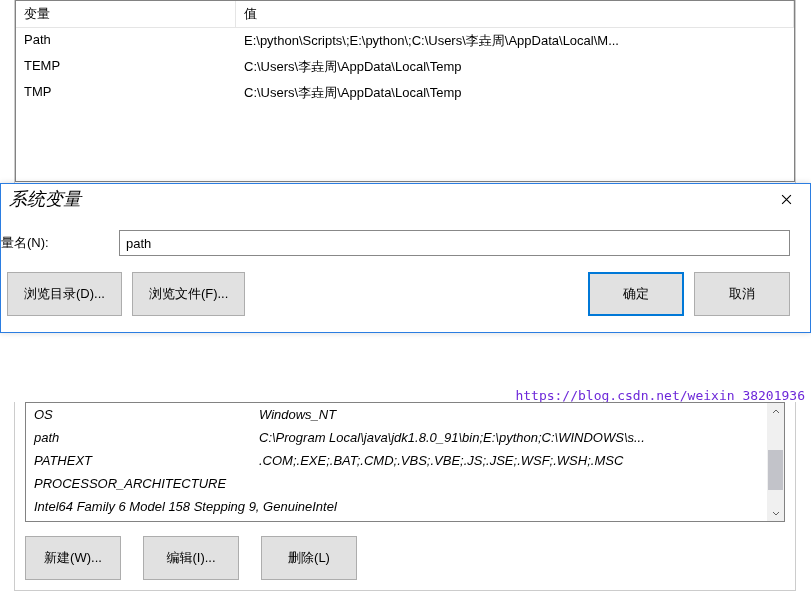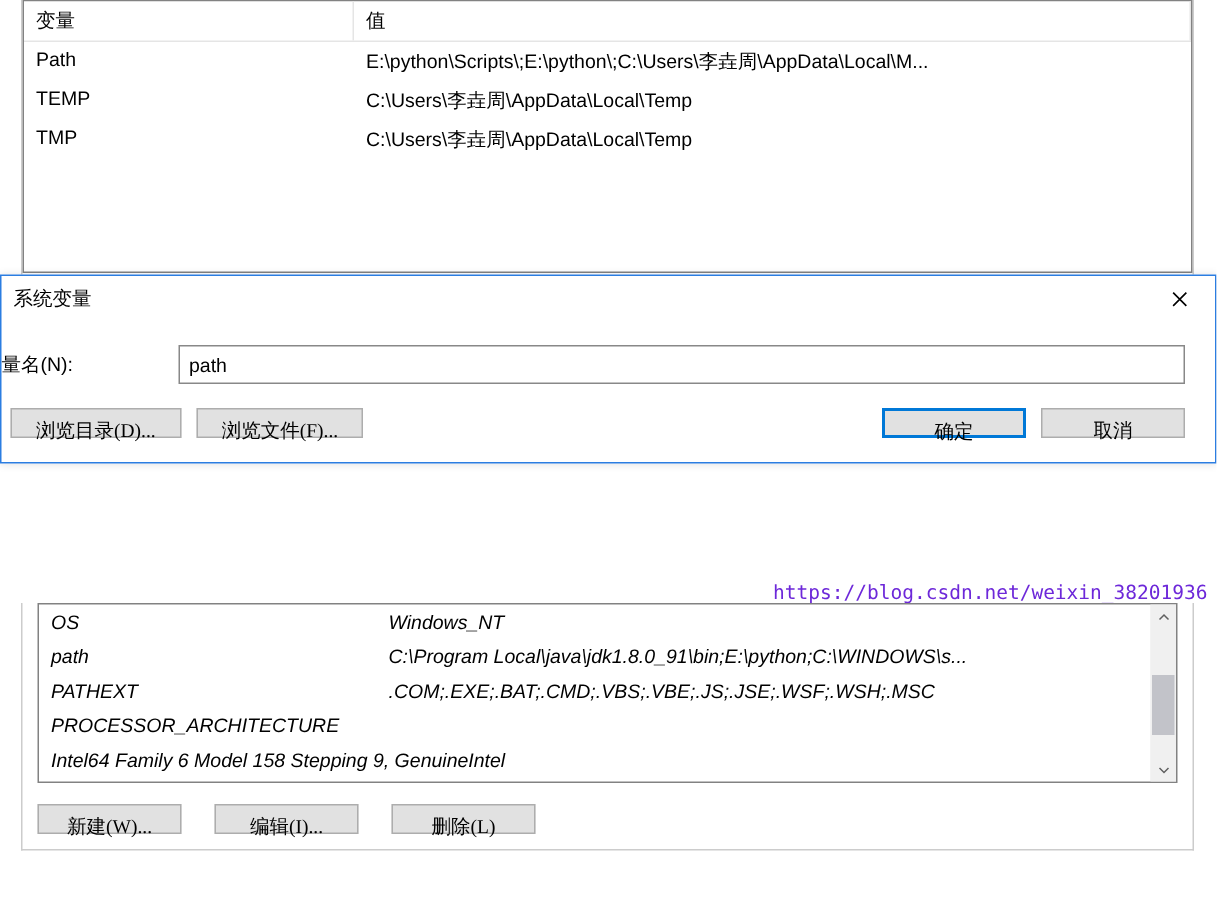--- a/index.html
+++ b/index.html
@@ -55,22 +55,23 @@
       background: #fff;
       border: 1px solid #2b7de1;
       box-shadow: 0 0 6px rgba(0,0,0,0.15);
       z-index: 10;
     }
     .dialog-titlebar {
       display: flex;
       justify-content: space-between;
       align-items: center;
       padding: 4px 4px 8px 8px;
-      font-size: 13px;
+      font-size: 18px;
       height: 34px;
+      font-style: italic;
     }
     .dialog-close {
       width: 40px;
       height: 26px;
       display: flex;
       align-items: center;
       justify-content: center;
       cursor: pointer;
     }
     .dialog-close svg { width: 11px; height: 11px; }
@@ -121,25 +122,25 @@
     .button-row {
       display: flex;
       gap: 10px;
       margin-top: 6px;
       padding-left: 6px;
     }
     .btn {
       border: 1px solid #adadad;
       background: #e1e1e1;
       padding: 5px 16px;
-      font-family: Liberation Serif, serif;
+      font-family: Liberation Sans, sans-serif;
       font-size: 13px;
       cursor: pointer;
       min-width: 96px;
-      height: 20px;
+      height: 44px;
     }
     .btn-primary {
       border: 2px solid #0078d7;
       background: #e1e1e1;
     }
     .spacer { flex: 1; }
 
     .lower-panel {
       position: absolute;
       left: 14px;

